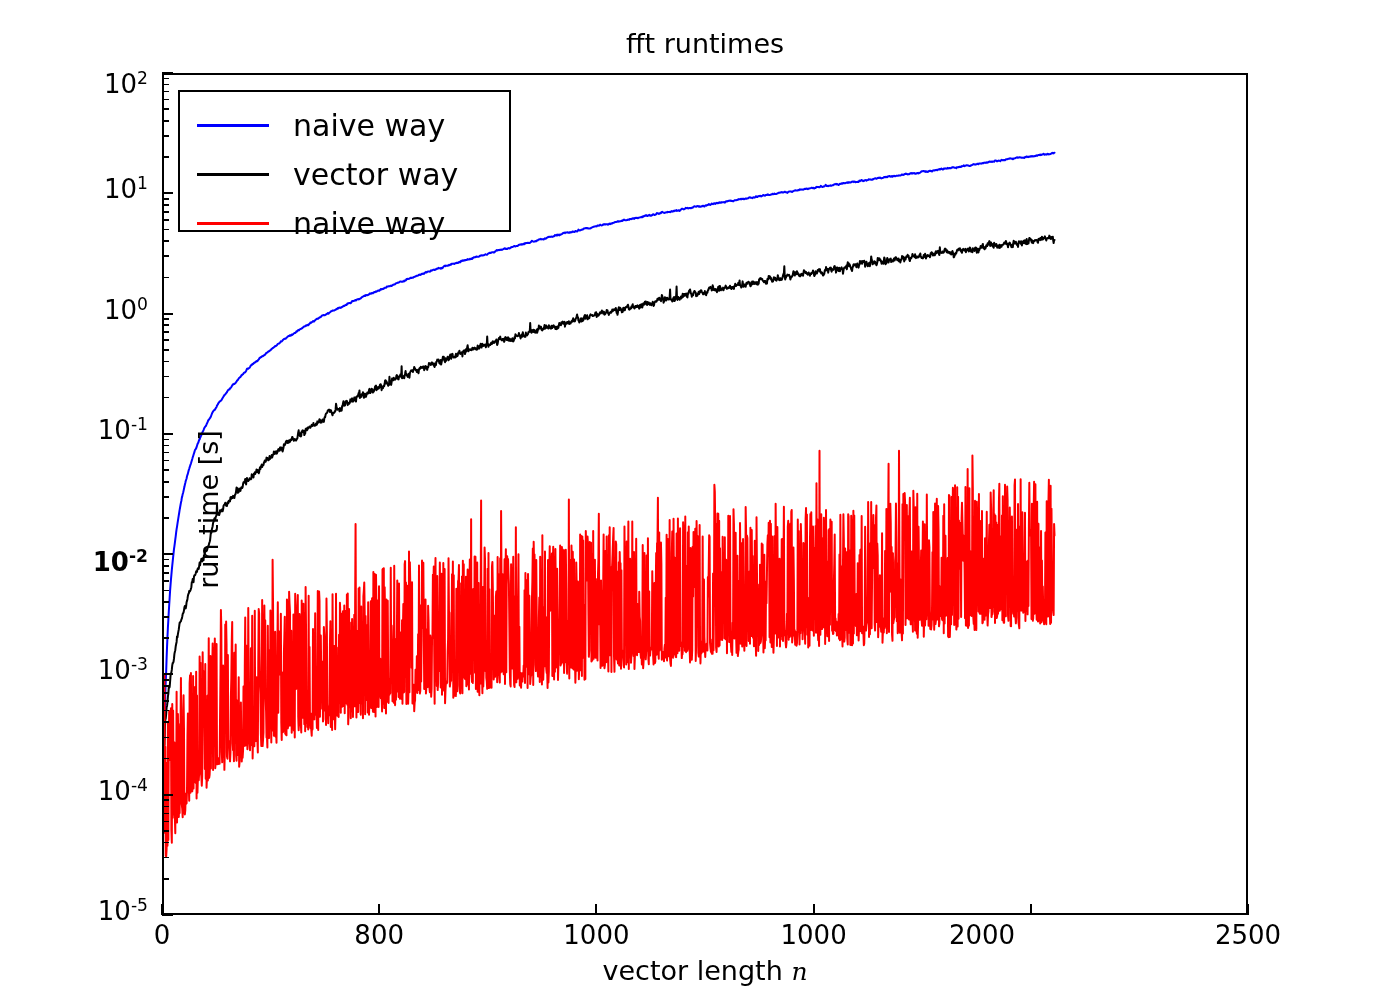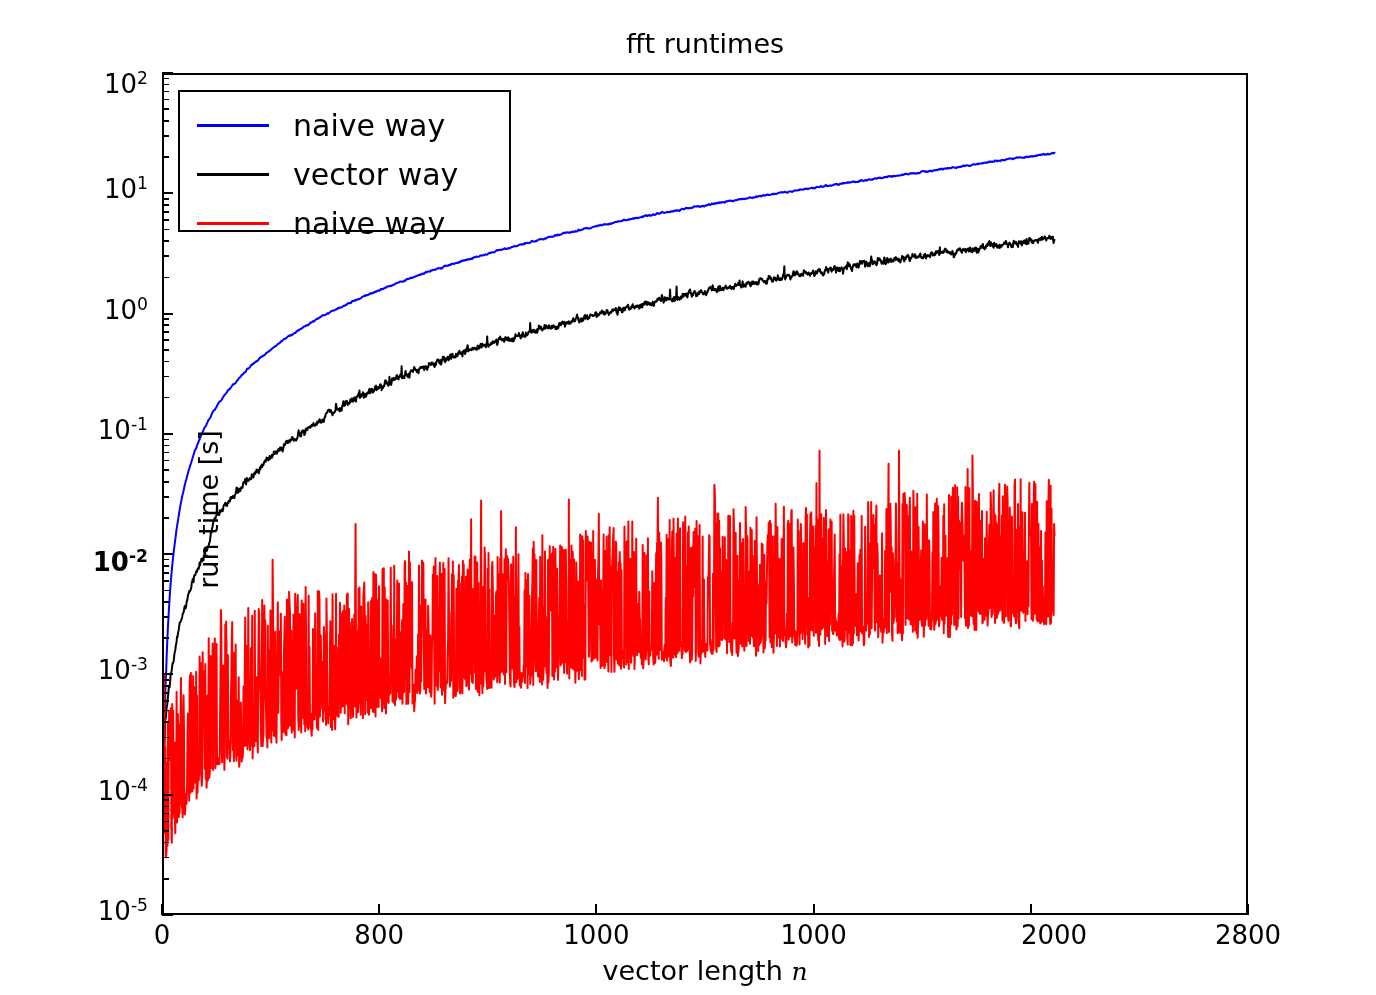--- a/index.html
+++ b/index.html
@@ -249,22 +249,22 @@
       <div class="ylabel-tick" style="top: 414.857px; margin-left: 44px;">10<sup>-1</sup></div>
       <div class="ylabel-tick" style="top: 294.571px;">10<sup>0</sup></div>
       <div class="ylabel-tick" style="top: 174.286px;">10<sup>1</sup></div>
       <div class="ylabel-tick" style="top: 54px; margin-top: 15px;">10<sup>2</sup></div>
     </div>
   <div id="xtick-label-layer">
       <div class="xlabel-tick" style="left: 162px;">0</div>
       <div class="xlabel-tick" style="left: 379.2px;">800</div>
       <div class="xlabel-tick" style="left: 596.4px;">1000</div>
       <div class="xlabel-tick" style="left: 813.6px;">1000</div>
-      <div class="xlabel-tick" style="left: 1054px;">2000</div>
-      <div class="xlabel-tick" style="left: 1248px;">2800</div>
+      <div class="xlabel-tick" style="left: 982px;">2000</div>
+      <div class="xlabel-tick" style="left: 1248px;">2500</div>
     </div>
 
   <div id="x-axis-label">vector length <span class="mathvar">n</span></div>
   <div id="y-axis-label">run time [s]</div>
 
   <div id="legend">
       <div class="legend-entry">
         <div class="legend-swatch" style="background: rgb(0, 0, 255);"></div>
         <div class="legend-text">naive way</div>
       </div>

